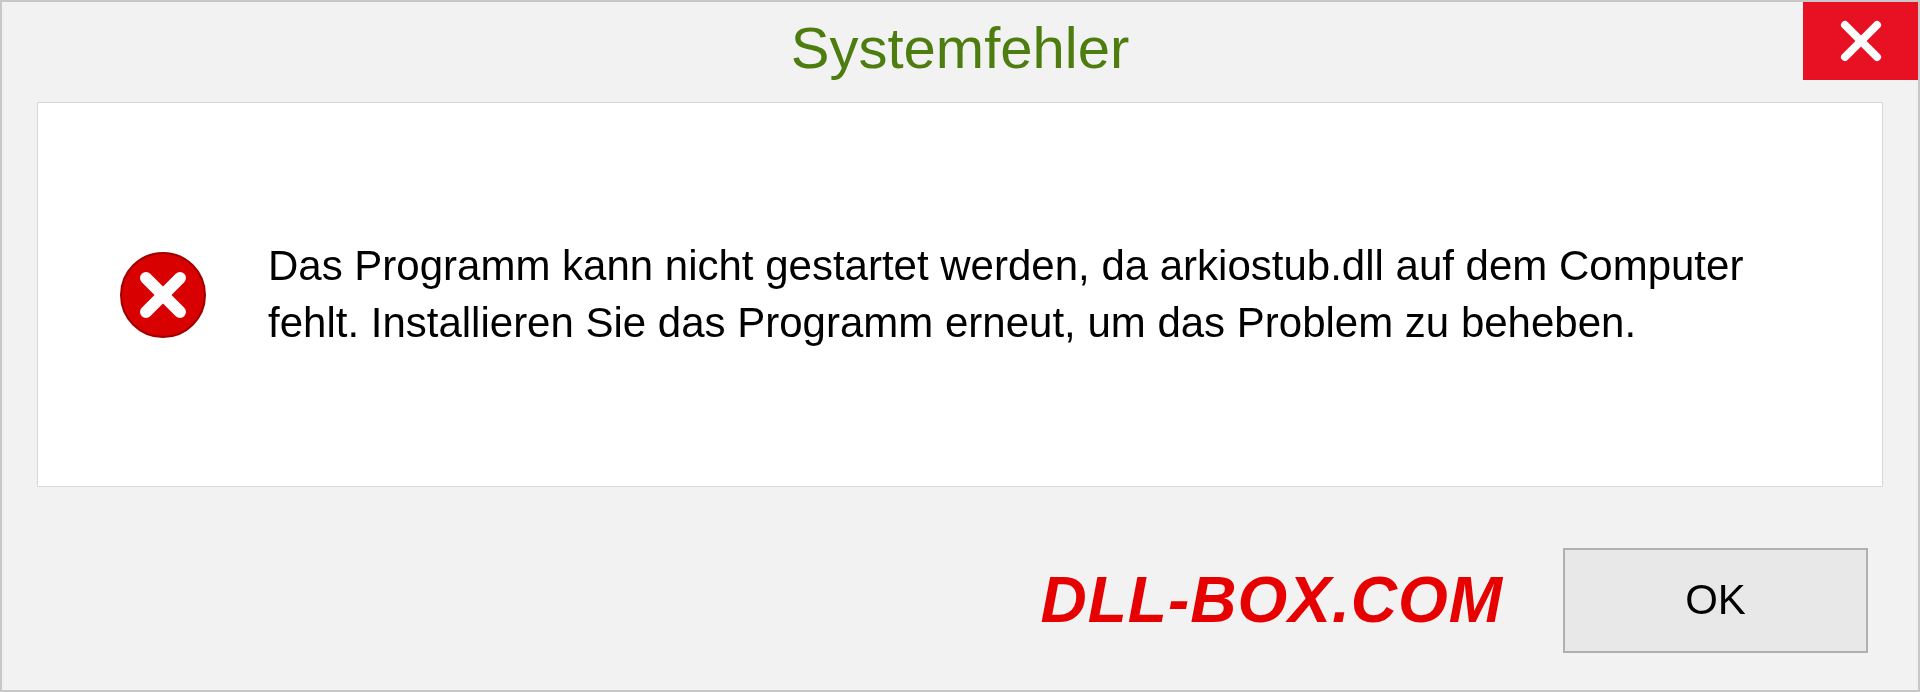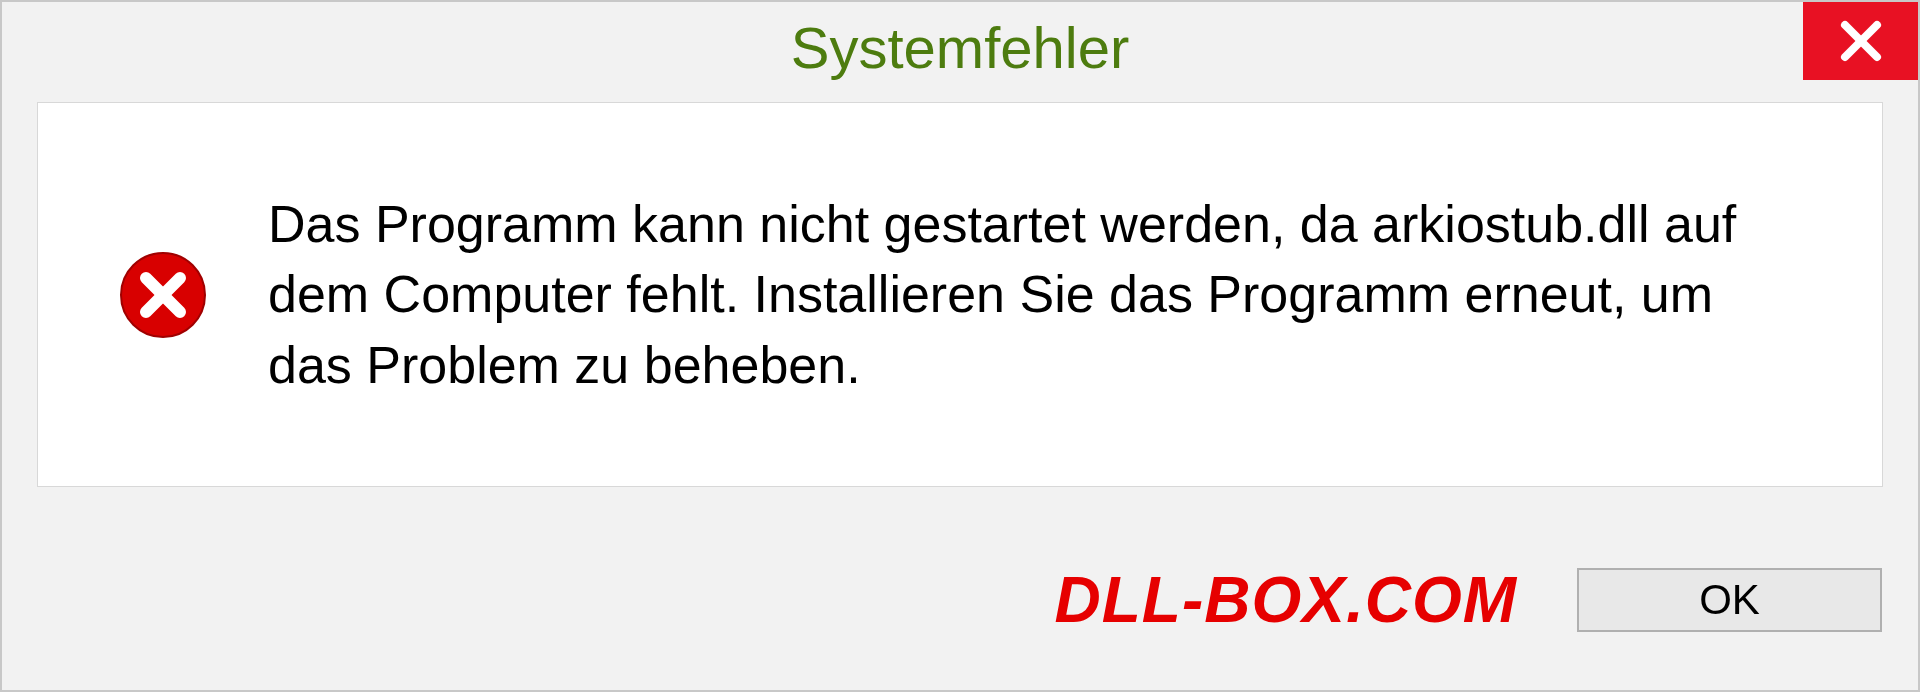--- a/index.html
+++ b/index.html
@@ -58,48 +58,48 @@
       align-items: center;
       padding: 0 30px 0 80px;
     }
     .error-icon {
       flex-shrink: 0;
       width: 90px;
       height: 90px;
       margin-right: 60px;
     }
     .message-text {
-      font-size: 52px;
+      font-size: 42px;
       color: #000000;
       line-height: 1.35;
       padding-right: 60px;
     }
     .footer {
       position: absolute;
       bottom: 0;
       left: 0;
       right: 0;
       height: 180px;
       display: flex;
       align-items: center;
       justify-content: flex-end;
-      padding: 0 36px;
+      padding: 0 50px;
     }
     .watermark {
       font-size: 64px;
       font-weight: 900;
       color: #e60000;
       font-style: italic;
       letter-spacing: 1px;
       margin-right: 60px;
       font-family: Arial Black, Arial, sans-serif;
     }
     .ok-button {
       width: 305px;
-      height: 64px;
+      height: 105px;
       background: #e8e8e8;
       border: 2px solid #b0b0b0;
       font-size: 42px;
       color: #000000;
       cursor: pointer;
       display: flex;
       align-items: center;
       justify-content: center;
       font-family: Arial, Helvetica, sans-serif;
     }

